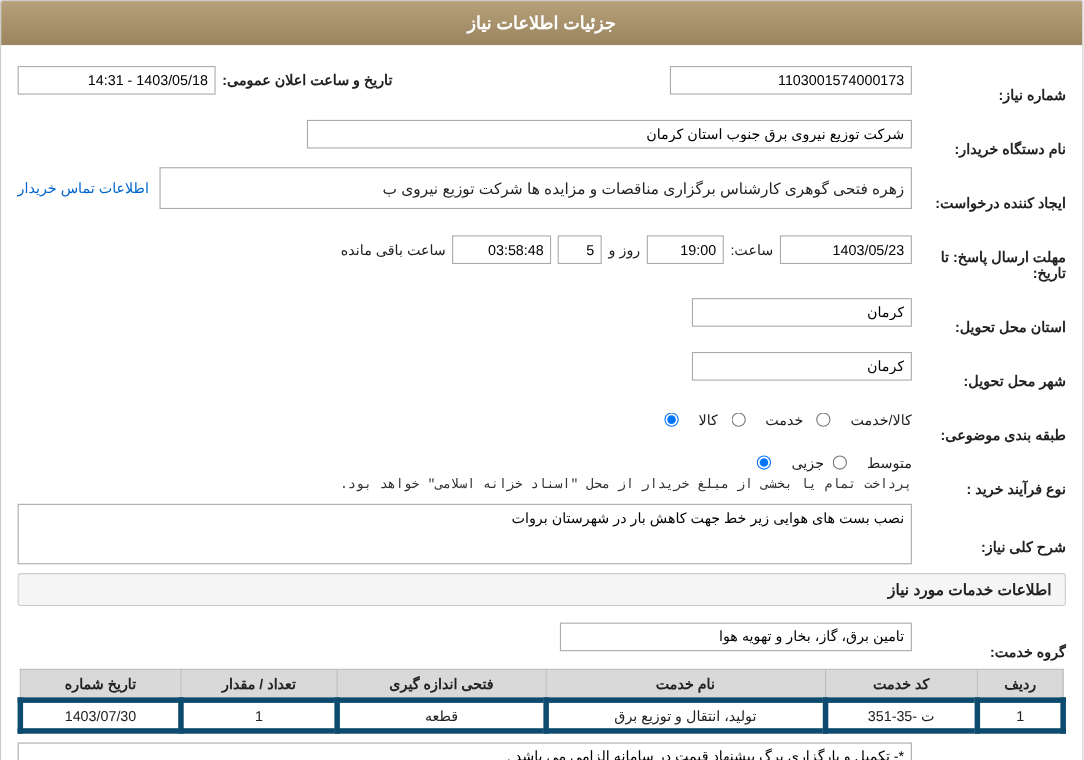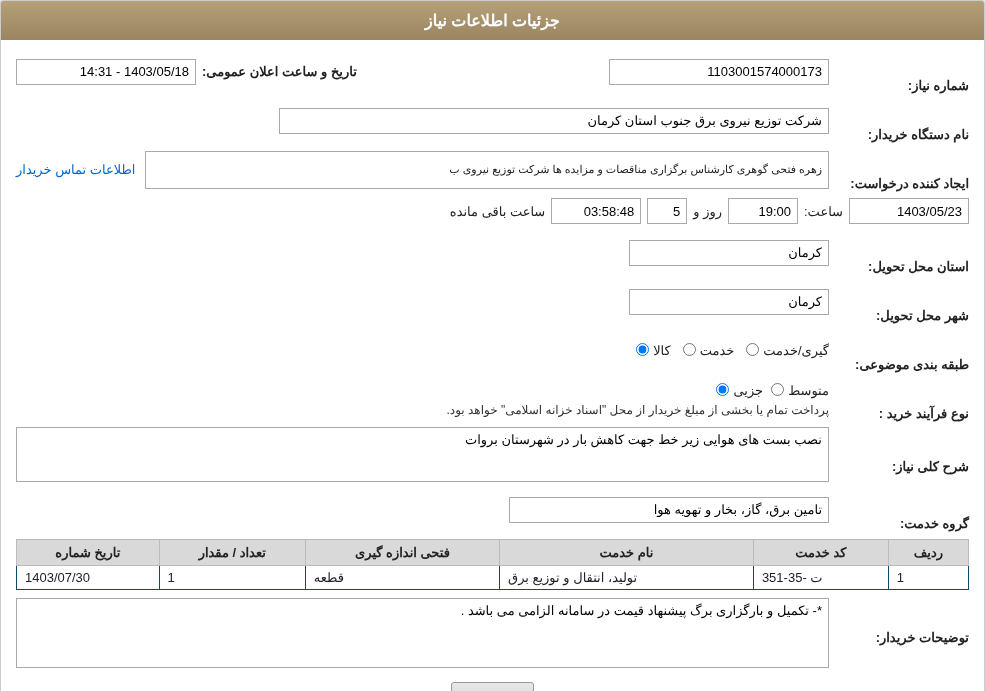--- a/index.html
+++ b/index.html
@@ -80,22 +80,22 @@
       text-align: right;
     }
     .radio-group {
       display: flex;
       align-items: center;
       gap: 12px;
       direction: rtl;
     }
     .radio-item {
       display: flex;
-      align-items: flex-start;
-      gap: 4px;
+      align-items: center;
+      gap: 18px;
     }
     .radio-item input[type="radio"] {
       margin: 0;
     }
     .time-remaining-row {
       display: flex;
       align-items: center;
       gap: 6px;
     }
     .link-blue {
@@ -123,23 +123,23 @@
       font-size: 13px;
     }
     .services-table th {
       background: #d9d9d9;
       border: 1px solid #bbb;
       padding: 5px 8px;
       text-align: center;
       font-weight: bold;
     }
     .services-table td {
-      border: 1px solid #0c4a6e;
+      border: 5px solid #0c4a6e;
       padding: 4px 8px;
-      text-align: left;
+      text-align: center;
     }
     .services-table tr:nth-child(even) td {
       background: #f9f9f9;
     }
     .buyer-notes {
       display: flex;
       align-items: flex-start;
       margin-top: 6px;
     }
     .buyer-notes .label-col {
@@ -205,28 +205,29 @@
       <div class="form-row">
         <div class="label-col">نام دستگاه خریدار:</div>
         <div class="value-col">
           <input class="input-field input-wide" type="text" readonly="" value="شرکت توزیع نیروی برق جنوب استان کرمان" style="">
         </div>
       </div>
 
       <div class="form-row">
         <div class="label-col">ایجاد کننده درخواست:</div>
         <div class="value-col" style="flex:1; flex-direction:row; gap:4px;">
-          <span style="flex:1; border:1px solid #aaa; padding:3px 6px; height:38px; display:flex; align-items:center; font-size:11px; direction:rtl;">
+          <span style="flex:1; border:1px solid #aaa; padding:3px 6px; height:38px; display:flex; align-items:center; font-size:14px; direction:rtl;">
             <span>زهره فتحی گوهری کارشناس برگزاری مناقصات و مزایده ها شرکت توزیع نیروی ب</span>
           </span>
           <a href="#" class="link-blue" style="white-space:nowrap; font-size:13px; margin-right:6px;">اطلاعات تماس خریدار</a>
         </div>
       </div>
 
       <div class="form-row">
+        <div class="label-col">مهلت ارسال پاسخ: تا تاریخ:</div>
         <div class="value-col">
           <div class="time-remaining-row">
             <input class="input-field" style="width: 120px;" type="text" readonly="" value="1403/05/23">
             <span>ساعت:</span>
             <input class="input-field" style="width: 70px;" type="text" readonly="" value="19:00">
             <span>روز و</span>
             <input class="input-field" style="width: 40px;" type="text" readonly="" value="5">
             <input class="input-field" style="width: 90px;" type="text" readonly="" value="03:58:48">
             <span>ساعت باقی مانده</span>
           </div>
@@ -245,21 +246,21 @@
         <div class="value-col">
           <input class="input-field" style="width: 200px;" type="text" readonly="" value="کرمان">
         </div>
       </div>
 
       <div class="form-row">
         <div class="label-col">طبقه بندی موضوعی:</div>
         <div class="value-col">
           <div class="radio-group">
             <div class="radio-item">
-              <span>گیری/خدمت</span>
+              <span>کالا/خدمت</span>
               <input type="radio" name="tabaqe" style="">
             </div>
             <div class="radio-item">
               <span>خدمت</span>
               <input type="radio" name="tabaqe" style="">
             </div>
             <div class="radio-item">
               <span>کالا</span>
               <input type="radio" name="tabaqe" checked="" style="">
             </div>
@@ -273,33 +274,34 @@
           <div style="display:flex; align-items:center; gap:8px;">
             <div class="radio-item">
               <span>متوسط</span>
               <input type="radio" name="nooe" style="">
             </div>
             <div class="radio-item">
               <span>جزیی</span>
               <input type="radio" name="nooe" checked="" style="">
             </div>
           </div>
-          <div style="font-size:12px; color:#333; margin-top:2px;">
+          <div style="font-size:12px; color:#333; margin-top:2px;font-family:Liberation Mono, monospace;">
             <span>پرداخت تمام یا بخشی از مبلغ خریدار از محل "اسناد خزانه اسلامی" خواهد بود.</span>
           </div>
         </div>
       </div>
 
       <div class="form-row" style="align-items:flex-start;">
         <div class="label-col" style="padding-top:4px;">شرح کلی نیاز:</div>
         <div class="value-col">
           <textarea class="textarea-field" readonly="" style="">نصب بست های هوایی زیر خط جهت کاهش بار در شهرستان بروات</textarea>
         </div>
       </div>
 
+      <div class="section-header">اطلاعات خدمات مورد نیاز</div>
 
       <div class="form-row">
         <div class="label-col">گروه خدمت:</div>
         <div class="value-col">
           <input class="input-field" style="width: 320px;" type="text" readonly="" value="تامین برق، گاز، بخار و تهویه هوا">
         </div>
       </div>
 
       <div class="services-section">
         <table class="services-table">

